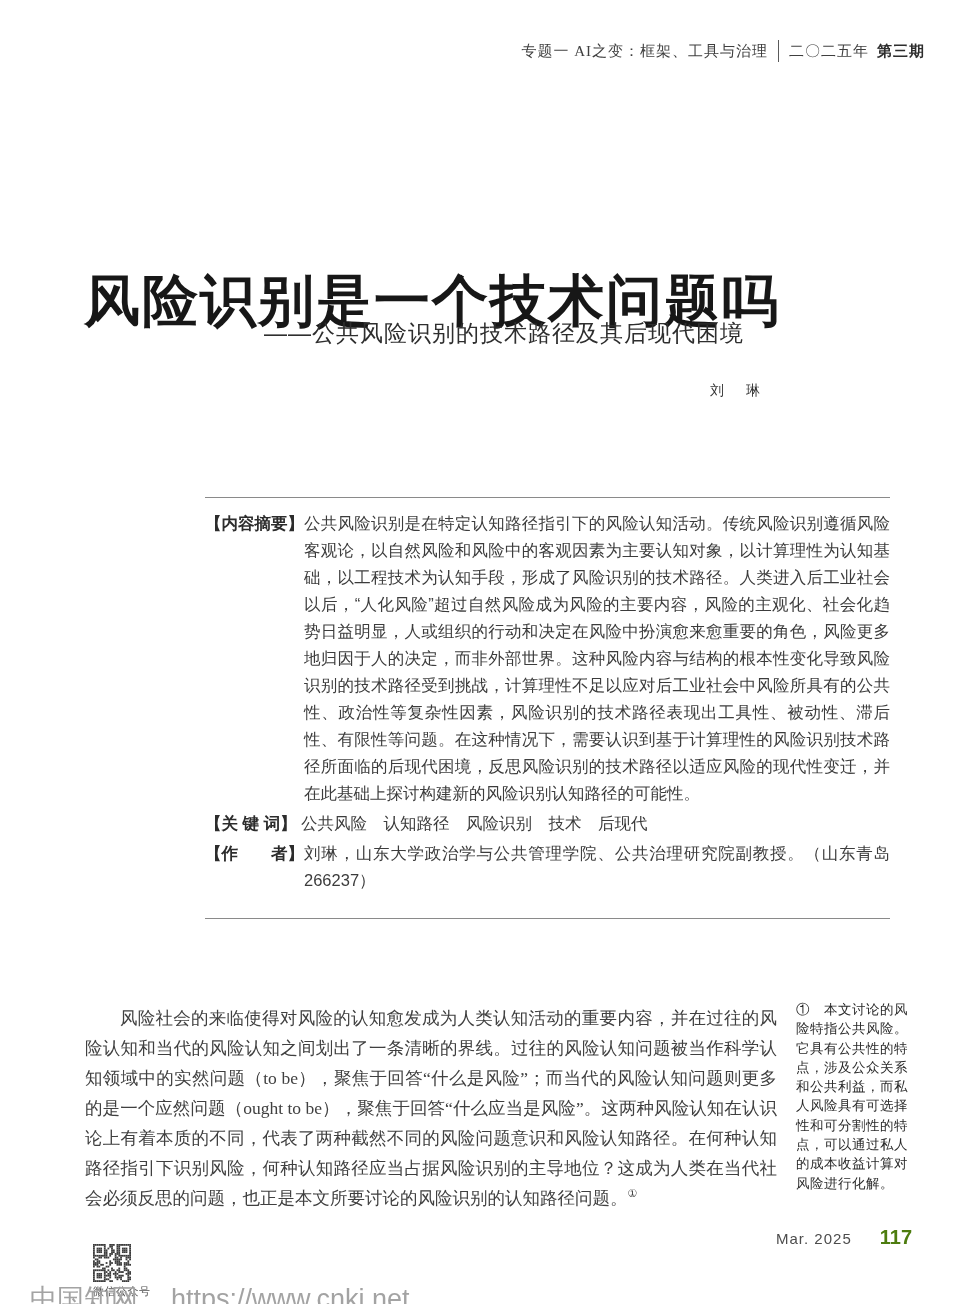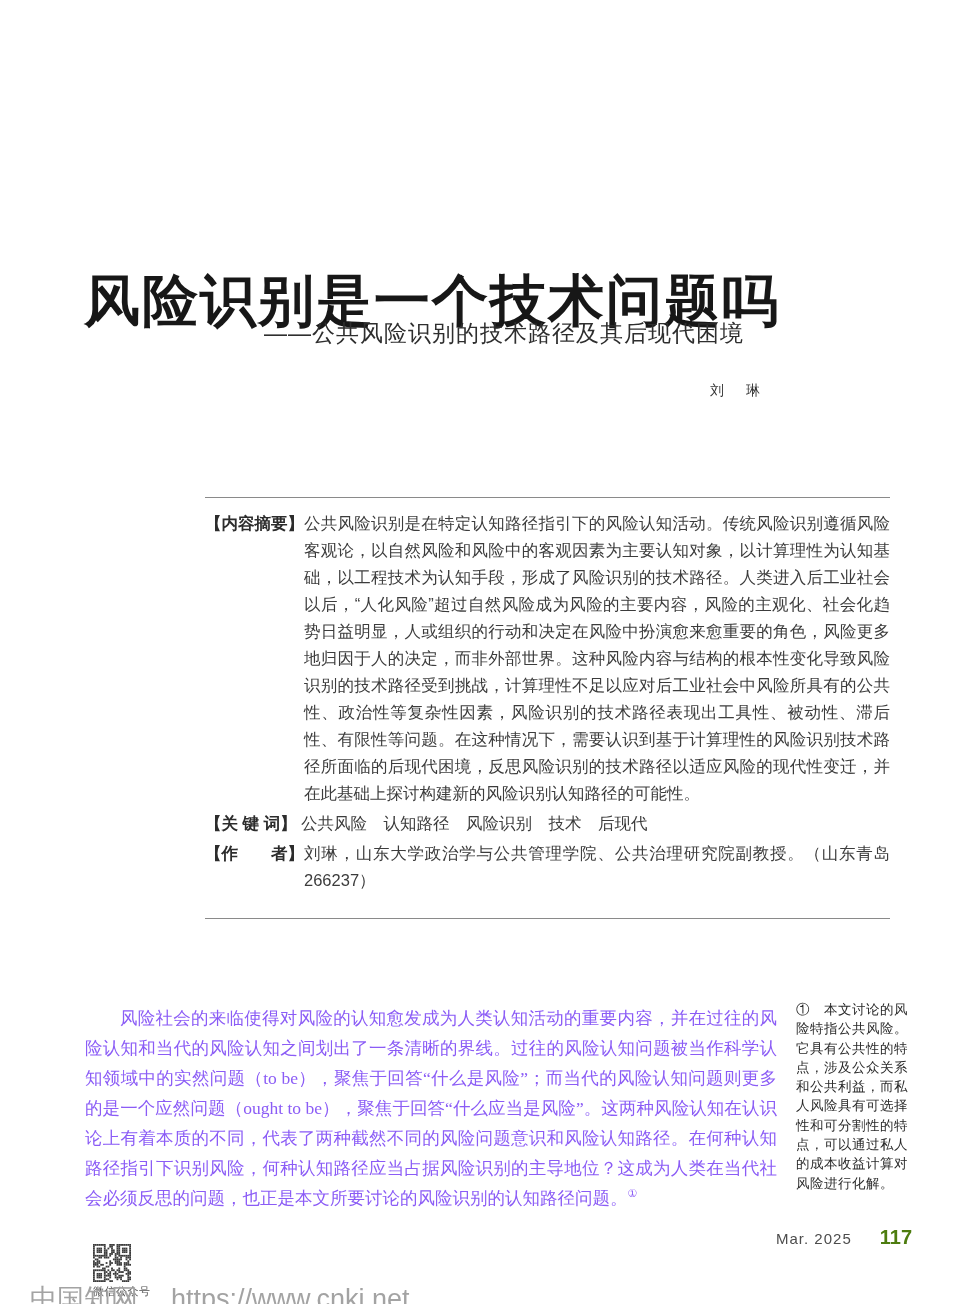--- a/index.html
+++ b/index.html
@@ -53,21 +53,21 @@
     font-size:16.5px;line-height:27px;white-space:nowrap;
   }
   .meta-text{
     flex:1;font-size:16.5px;line-height:27px;
     text-align:justify;margin:0;
   }
   
   .body-paragraph{
     position:absolute;left:85px;top:1003px;width:692px;
     font-family:"Liberation Serif","DejaVu Serif",serif;
-    font-size:17.5px;line-height:30px;color:#8b5cf6;
+    font-size:17.5px;line-height:30px;color:#404040;
     text-align:justify;text-indent:2em;margin:0;
   }
   .body-paragraph sup{font-size:11px;line-height:0;}
   
   .margin-note{
     position:absolute;left:796px;top:1000px;width:112px;
     font-family:"DejaVu Serif","Liberation Serif",serif;
     font-size:13.5px;line-height:19.3px;color:#2a2a2a;
     text-align:justify;letter-spacing:0.5px;margin:0;
   }
@@ -92,20 +92,26 @@
     color:#a3a3a3;font-size:27px;white-space:nowrap;
     font-family:"Liberation Sans","DejaVu Sans",sans-serif;
     margin-top:33px;
   }
 </style>
 </head>
 <body>
 
 <div class="page">
 
+  <div class="running-head">
+    <span>专题一  AI之变：框架、工具与治理</span>
+    <span class="divider"></span>
+    <span>二〇二五年</span>
+    <span class="issue-no">第三期</span>
+  </div>
 
   <h1 class="article-title">风险识别是一个技术问题吗</h1>
   <div class="article-subtitle">——公共风险识别的技术路径及其后现代困境</div>
   <div class="article-author">刘　琳</div>
 
   <div class="abstract-block">
     <div class="meta-row">
       <span class="meta-label">【内容摘要】</span>
       <p class="meta-text">公共风险识别是在特定认知路径指引下的风险认知活动。传统风险识别遵循风险客观论，以自然风险和风险中的客观因素为主要认知对象，以计算理性为认知基础，以工程技术为认知手段，形成了风险识别的技术路径。人类进入后工业社会以后，“人化风险”超过自然风险成为风险的主要内容，风险的主观化、社会化趋势日益明显，人或组织的行动和决定在风险中扮演愈来愈重要的角色，风险更多地归因于人的决定，而非外部世界。这种风险内容与结构的根本性变化导致风险识别的技术路径受到挑战，计算理性不足以应对后工业社会中风险所具有的公共性、政治性等复杂性因素，风险识别的技术路径表现出工具性、被动性、滞后性、有限性等问题。在这种情况下，需要认识到基于计算理性的风险识别技术路径所面临的后现代困境，反思风险识别的技术路径以适应风险的现代性变迁，并在此基础上探讨构建新的风险识别认知路径的可能性。</p>
     </div>

